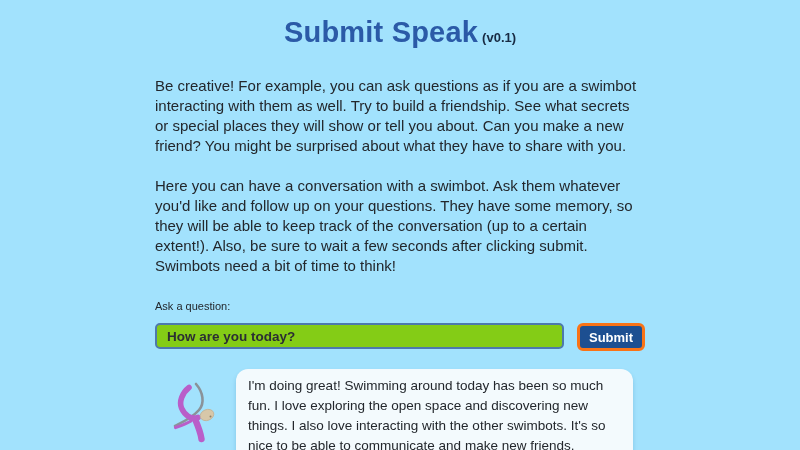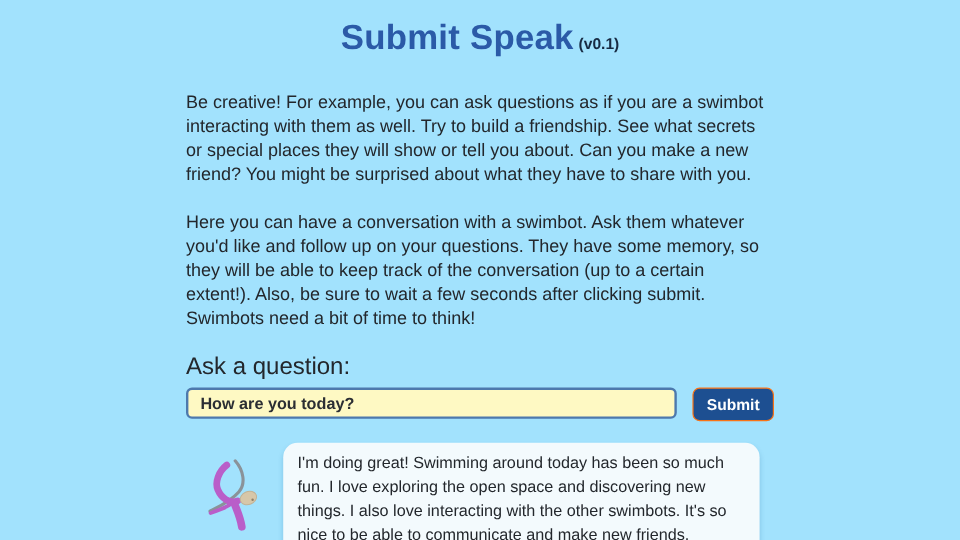--- a/index.html
+++ b/index.html
@@ -34,49 +34,49 @@
     width: 490px;
     margin: 24px auto 0;
   }
   .intro {
     font-size: 15px;
     line-height: 20px;
     color: var(--body-text, #23272c);
     margin: 0 0 20px;
   }
   .ask-label {
-    font-size: 20px;
+    font-size: 11px;
     line-height: 20px;
     color: var(--body-text, #23272c);
     margin: 10px 0 7px;
   }
   .form-row {
     display: flex;
     align-items: flex-start;
     gap: 13px;
   }
   .question-input {
     flex: 1;
     height: 26px;
     box-sizing: border-box;
     border: 2px solid var(--input-border, #4d79ad);
     border-radius: 5px;
     padding: 0 10px;
-    background: #fef9c3;
+    background: #84cc16;
     font-family: "Liberation Sans", sans-serif;
     font-size: 13.5px;
     font-weight: bold;
     color: var(--input-text, #2b2e33);
     outline: none;
   }
   .submit-button {
     width: 68px;
     height: 28px;
     flex: none;
-    border: 1px solid #f97316;
+    border: 3px solid #f97316;
     border-radius: 6px;
     background: var(--button-bg, #1d4f91);
     color: var(--button-text, #ffffff);
     font-family: "Liberation Sans", sans-serif;
     font-size: 13px;
     font-weight: bold;
     cursor: pointer;
   }
   .response-row {
     width: 490px;

